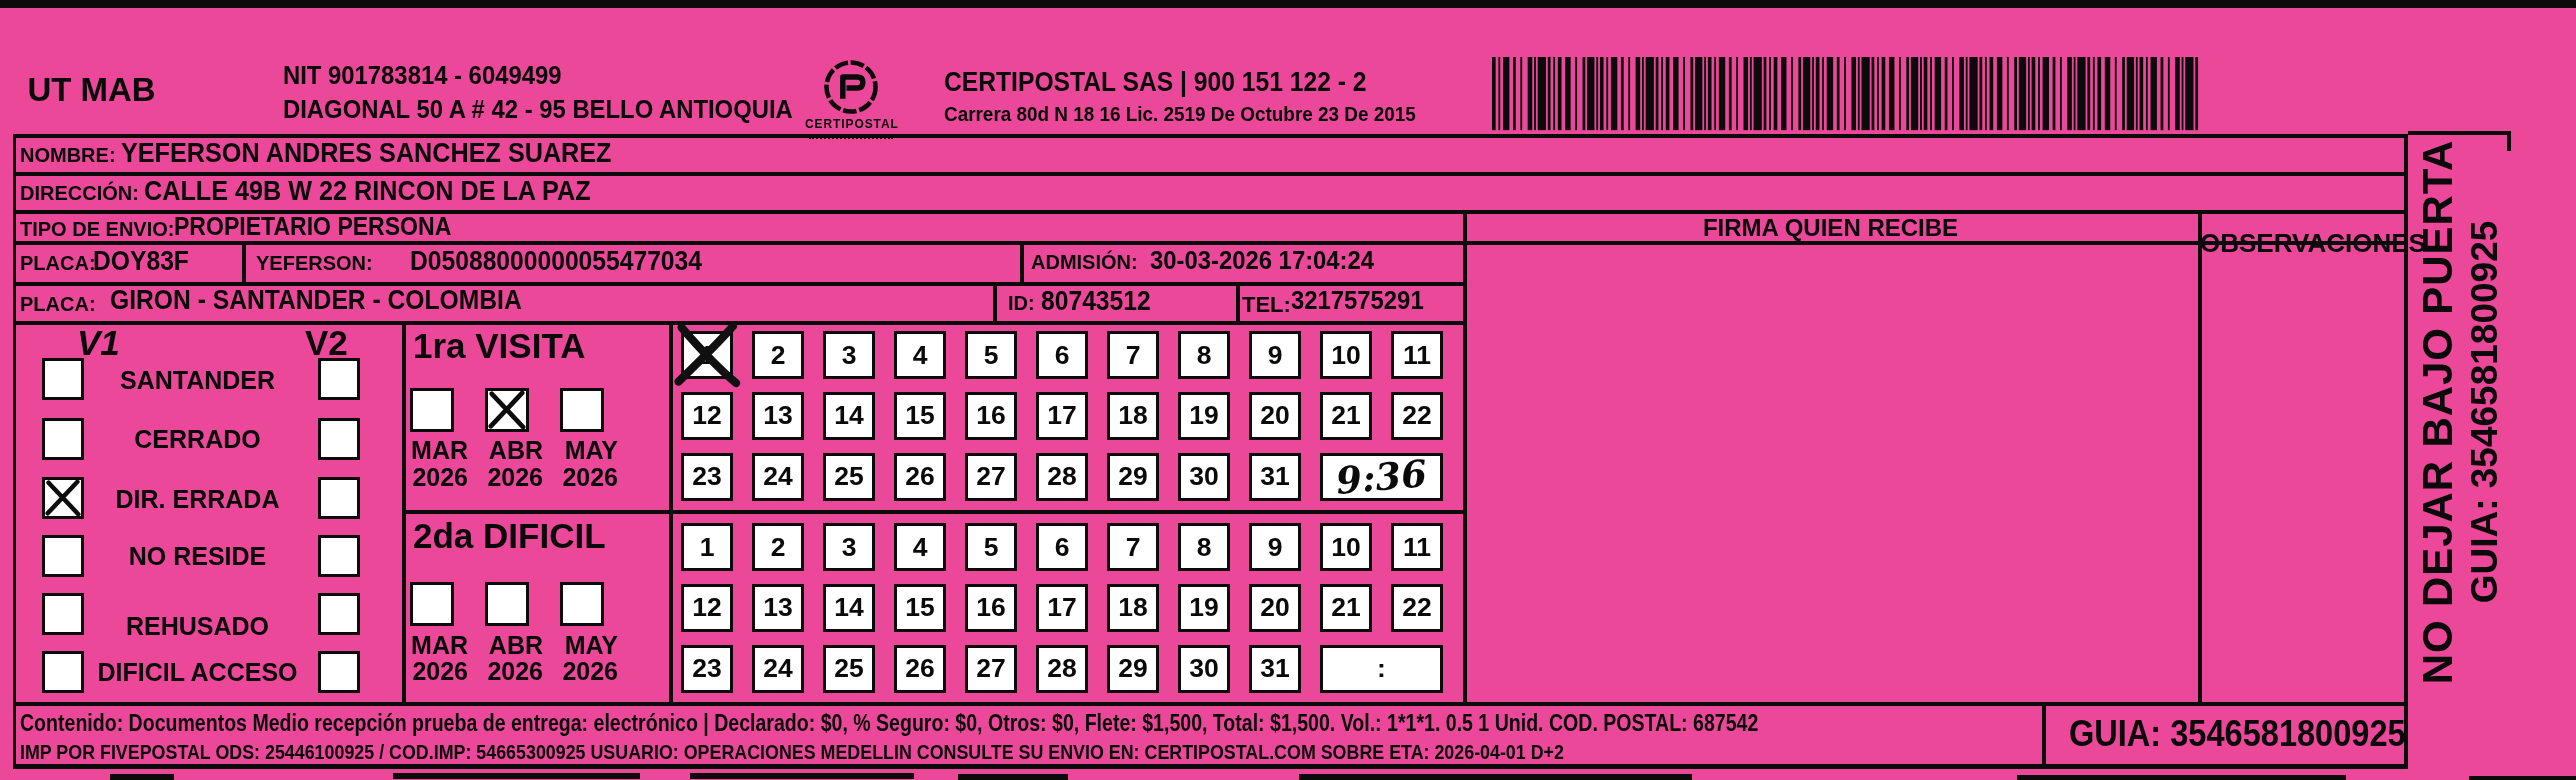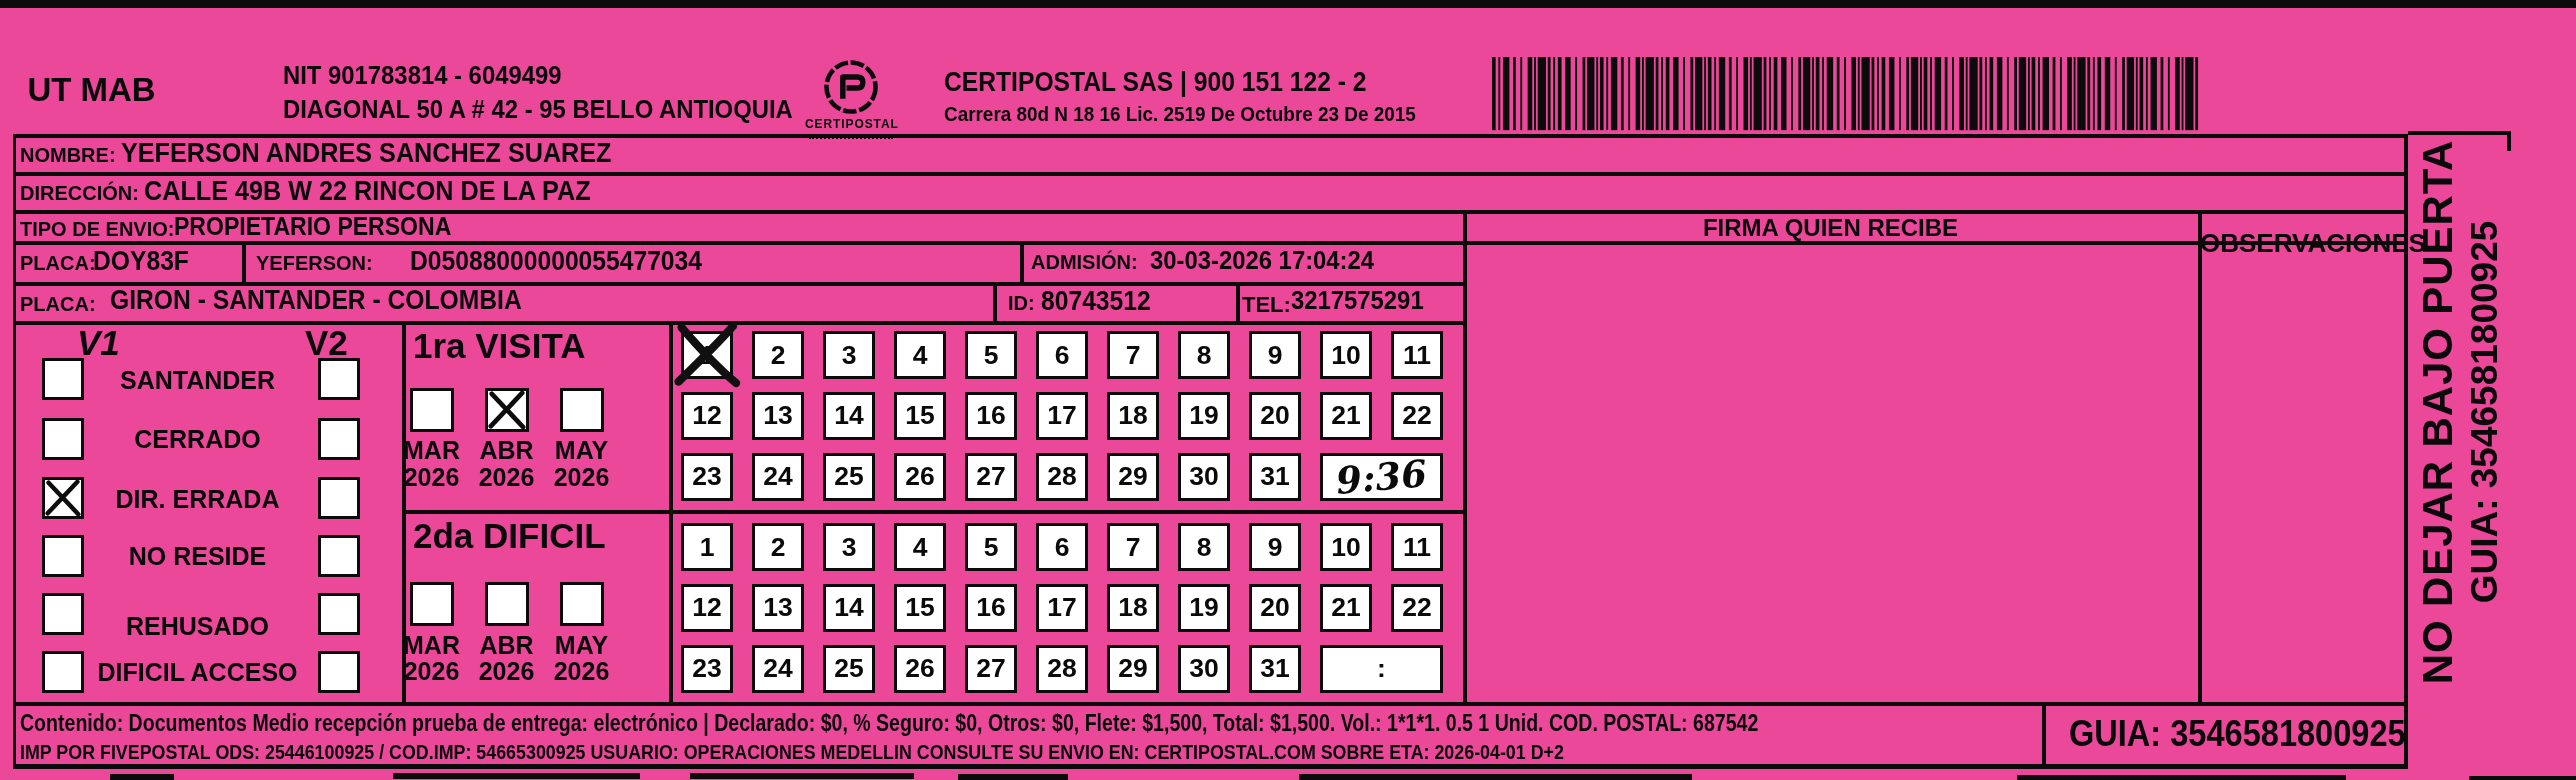--- a/index.html
+++ b/index.html
@@ -8,21 +8,21 @@
   .hl,.vl,.mark{position:absolute;background:#0b0b0b;}
   .t{position:absolute;white-space:nowrap;}
   .b{font-weight:bold;}
   .cx{display:inline-block;transform:scaleX(.9);transform-origin:left center;white-space:nowrap;}
   .cx85{display:inline-block;transform:scaleX(.85);transform-origin:left center;white-space:nowrap;}
   .cxc{display:inline-block;transform:scaleX(.88);transform-origin:center center;white-space:nowrap;}
   .lbl{font-size:20px;font-weight:bold;}
   .val{font-size:27.4px;font-weight:bold;}
   .cb{position:absolute;box-sizing:border-box;border:3.7px solid #0b0b0b;background:#fff;}
   .stlabel{font-size:25px;font-weight:bold;text-align:center;}
-  .mlabel{font-size:25px;font-weight:bold;text-align:center;}
+  .mlabel{font-size:25px;font-weight:bold;text-align:right;}
   .vtitle{font-size:35px;font-weight:bold;}
   .daygrid{position:absolute;display:grid;grid-template-columns:repeat(11,52px);column-gap:19px;row-gap:12.8px;}
   .day{box-sizing:border-box;width:52px;height:48px;border:3.7px solid #0b0b0b;background:#fff;
        display:flex;align-items:center;justify-content:center;font-size:26.5px;font-weight:bold;position:relative;}
   .timebox{width:123px;grid-column:span 2;}
   .hand{font-family:"DejaVu Serif",serif;font-style:italic;font-weight:bold;font-size:37px;
         transform:rotate(-5deg);display:inline-block;}
   .xsvg{position:absolute;left:0;top:0;width:100%;height:100%;overflow:visible;}
   .xsvg path{stroke:#0d0d0d;stroke-width:5;fill:none;stroke-linecap:round;}
   .xwrap{position:absolute;left:-7.3px;top:-8.2px;width:calc(100% + 14.6px);height:calc(100% + 16.5px);}

